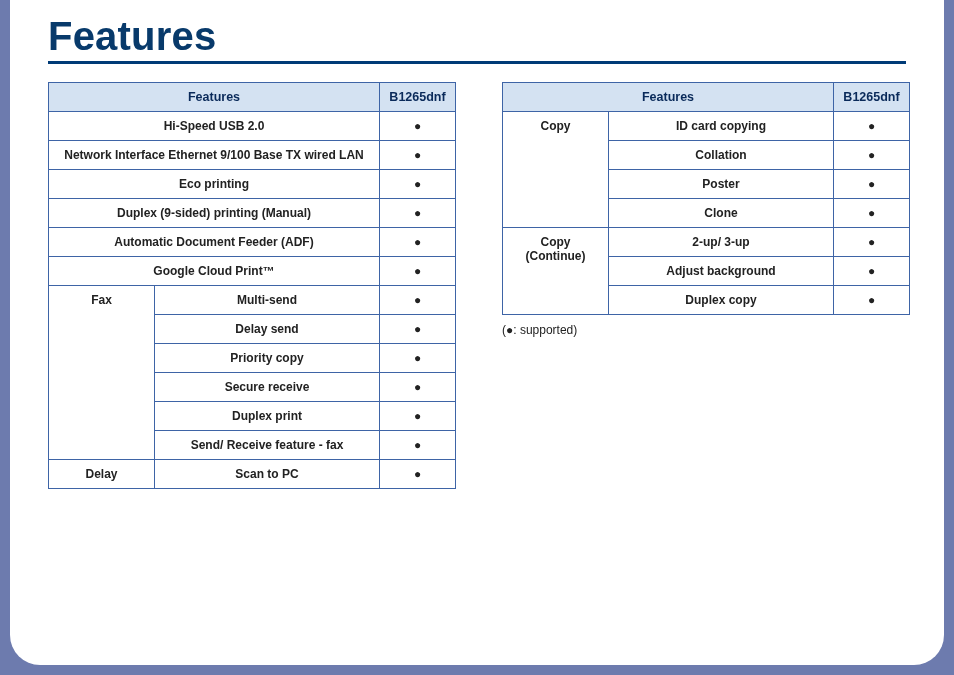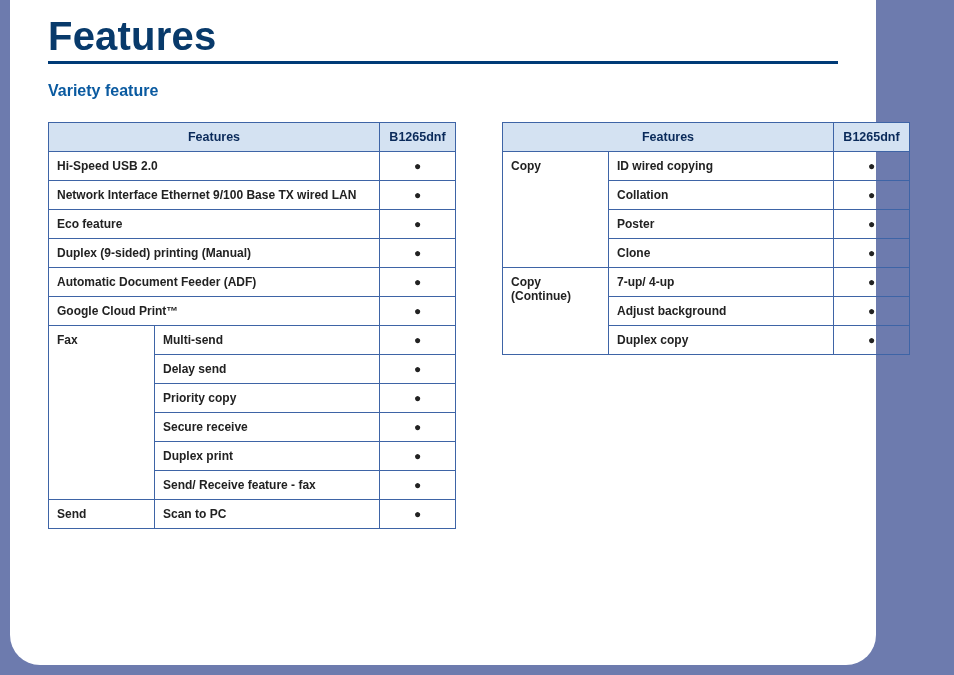--- a/index.html
+++ b/index.html
@@ -9,21 +9,21 @@
     height: 675px;
     font-family: Arial, Helvetica, sans-serif;
     font-size: 12px;
     color: #222;
     background: #6d7bae;
   }
   .page {
     position: absolute;
     left: 10px;
     top: 0;
-    width: 866px;
+    width: 934px;
     height: 665px;
     background: #fff;
     border-radius: 0 0 30px 30px;
     box-sizing: border-box;
     padding: 14px 38px 30px 38px;
   }
   h1.title {
     margin: 0 0 18px 0;
     font-size: 40px;
     font-weight: 700;
@@ -46,21 +46,21 @@
   .col { flex: 0 0 408px; }
   table.feature {
     width: 100%;
     border-collapse: collapse;
   }
   table.feature th, table.feature td {
     border: 1px solid #3e64a6;
     padding: 7px 8px;
     font-size: 12px;
     font-weight: 700;
-    text-align: left;
+    text-align: center;
     vertical-align: top;
   }
   table.feature thead th {
     background: #d4e2f2;
     text-align: center;
     color: #0a2a5a;
     font-size: 12.5px;
   }
   table.feature td.mark {
     text-align: center;
@@ -74,21 +74,20 @@
     margin-top: 8px;
     font-size: 12px;
     color: #222;
   }
 </style>
 </head>
 <body>
 
 <div class="page">
   <h1 class="title">Features</h1>
-  <h2 class="subtitle">Variety feature</h2>
 
   <div class="columns">
 
     <div class="col">
       <table class="feature">
         <colgroup>
           <col class="c-group">
           <col class="c-feature">
           <col class="c-model">
         </colgroup>
@@ -101,21 +100,21 @@
         <tbody id="tbody1">
             <tr>
               <td colspan="2">Hi-Speed USB 2.0</td>
               <td class="mark">●</td>
             </tr>
             <tr>
               <td colspan="2">Network Interface Ethernet 9/100 Base TX wired LAN</td>
               <td class="mark">●</td>
             </tr>
             <tr>
-              <td colspan="2">Eco feature</td>
+              <td colspan="2">Eco printing</td>
               <td class="mark">●</td>
             </tr>
             <tr>
               <td colspan="2">Duplex (9-sided) printing (Manual)</td>
               <td class="mark">●</td>
             </tr>
             <tr>
               <td colspan="2">Automatic Document Feeder (ADF)</td>
               <td class="mark">●</td>
             </tr>
@@ -142,21 +141,21 @@
             </tr>
             <tr>
               <td>Duplex print</td>
               <td class="mark">●</td>
             </tr>
             <tr>
               <td>Send/ Receive feature - fax</td>
               <td class="mark">●</td>
             </tr>
             <tr>
-              <td rowspan="1">Send</td>
+              <td rowspan="1">Delay</td>
               <td>Scan to PC</td>
               <td class="mark">●</td>
             </tr>
           </tbody>
       </table>
     </div>
 
     <div class="col">
       <table class="feature">
         <colgroup>
@@ -166,46 +165,47 @@
         </colgroup>
         <thead>
           <tr>
             <th colspan="2">Features</th>
             <th>B1265dnf</th>
           </tr>
         </thead>
         <tbody id="tbody2">
             <tr>
               <td rowspan="4">Copy</td>
-              <td>ID wired copying</td>
+              <td>ID card copying</td>
               <td class="mark">●</td>
             </tr>
             <tr>
               <td>Collation</td>
               <td class="mark">●</td>
             </tr>
             <tr>
               <td>Poster</td>
               <td class="mark">●</td>
             </tr>
             <tr>
               <td>Clone</td>
               <td class="mark">●</td>
             </tr>
             <tr>
               <td rowspan="3">Copy (Continue)</td>
-              <td>7-up/ 4-up</td>
+              <td>2-up/ 3-up</td>
               <td class="mark">●</td>
             </tr>
             <tr>
               <td>Adjust background</td>
               <td class="mark">●</td>
             </tr>
             <tr>
               <td>Duplex copy</td>
               <td class="mark">●</td>
             </tr>
           </tbody>
       </table>
+      <div class="legend">(●: supported)</div>
     </div>
 
   </div>
 </div>
 
 </body></html>

